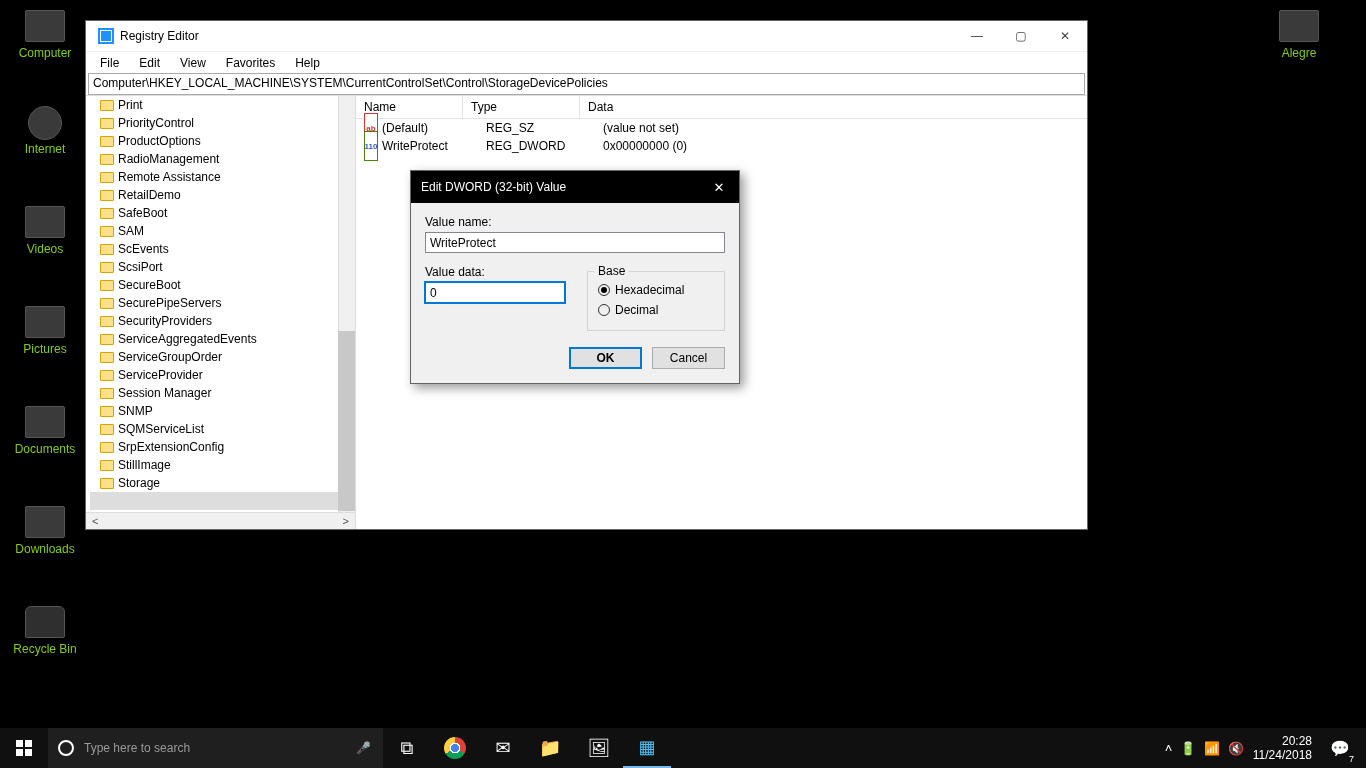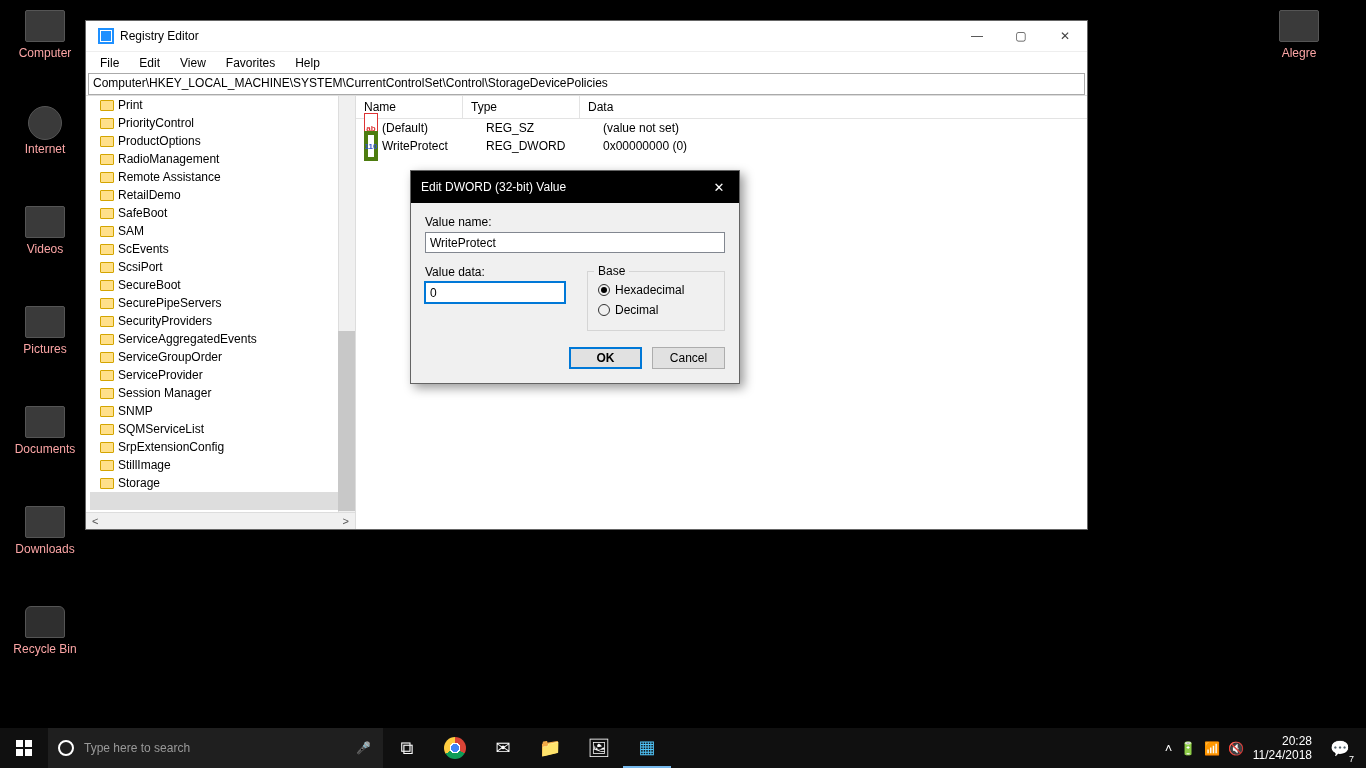--- a/index.html
+++ b/index.html
@@ -1,19 +1,19 @@
 <!DOCTYPE html>
 <html><head>
 <meta charset="utf-8">
 <style>
   * { box-sizing: border-box; margin: 0; padding: 0; font-family: "Segoe UI", Tahoma, sans-serif; }
   body { background:#000; width:1366px; height:768px; overflow:hidden; position:relative; font-size:12px; color:#000; }
 
   
-  .desktop-icon { position:absolute; width:74px; color:#fca5a5; text-align:center; cursor:default; }
+  .desktop-icon { position:absolute; width:74px; color:#84cc16; text-align:center; cursor:default; }
   .desktop-icon .di-img { width:40px; height:32px; margin:0 auto 4px; background:#3a3a3a; border:1px solid #555; border-radius:2px; }
   .desktop-icon .di-img.bin { border-radius:6px 6px 2px 2px; background:#2f2f2f; }
   .desktop-icon span { font-size:12px; text-shadow:0 1px 2px #000; }
 
   
   .win { position:absolute; left:85px; top:20px; width:1003px; height:510px; background:#fff; border:1px solid #666; display:flex; flex-direction:column; }
   .titlebar { height:30px; display:flex; align-items:center; padding-left:12px; background:#fff; }
   .titlebar .tb-icon { width:16px; height:16px; background:#1e90ff; display:inline-block; margin-right:6px; position:relative; }
   .titlebar .tb-icon::before { content:""; position:absolute; inset:2px; border:1px solid #fff; }
   .titlebar .tb-title { font-size:12px; color:#000; }
@@ -43,21 +43,21 @@
   .lv-col.n { width:107px; }
   .lv-col.t { width:117px; }
   .lv-col.d { flex:1; border-right:none; }
   .lv-row { display:flex; height:18px; align-items:center; }
   .lv-cell { padding-left:8px; display:flex; align-items:center; }
   .lv-cell.n { width:122px; }
   .lv-cell.t { width:117px; }
   .lv-cell.d { flex:1; }
   .reg-icon { width:14px; height:30px; margin-right:4px; display:inline-flex; align-items:center; justify-content:center; font-size:8px; font-weight:bold; }
   .reg-icon.sz { background:#fff; border:1px solid #d33; color:#d33; }
-  .reg-icon.dw { background:#fff; border:4px solid #4d7c0f; color:#35c; }
+  .reg-icon.dw { background:#fff; border:1px solid #4d7c0f; color:#35c; }
 
   
   .dialog { position:absolute; left:410px; top:170px; width:330px; background:#f0f0f0; border:1px solid #646464; box-shadow:4px 4px 10px rgba(0,0,0,0.4); }
   .dlg-title { height:32px; background:#000; color:#fff; display:flex; align-items:center; padding-left:10px; font-size:12px; }
   .dlg-close { margin-left:auto; width:40px; height:30px; display:flex; align-items:center; justify-content:center; color:#fff; font-size:13px; }
   .dlg-body { padding:12px 14px 14px; }
   .dlg-label { display:block; margin-bottom:3px; }
   .dlg-input { width:100%; height:21px; border:1px solid #828790; padding:1px 4px; font-size:12px; background:#fff; }
   .dlg-input.focus { border:1px solid #0078d7; outline:1px solid #0078d7; }
   .dlg-row2 { display:flex; margin-top:12px; gap:22px; }

